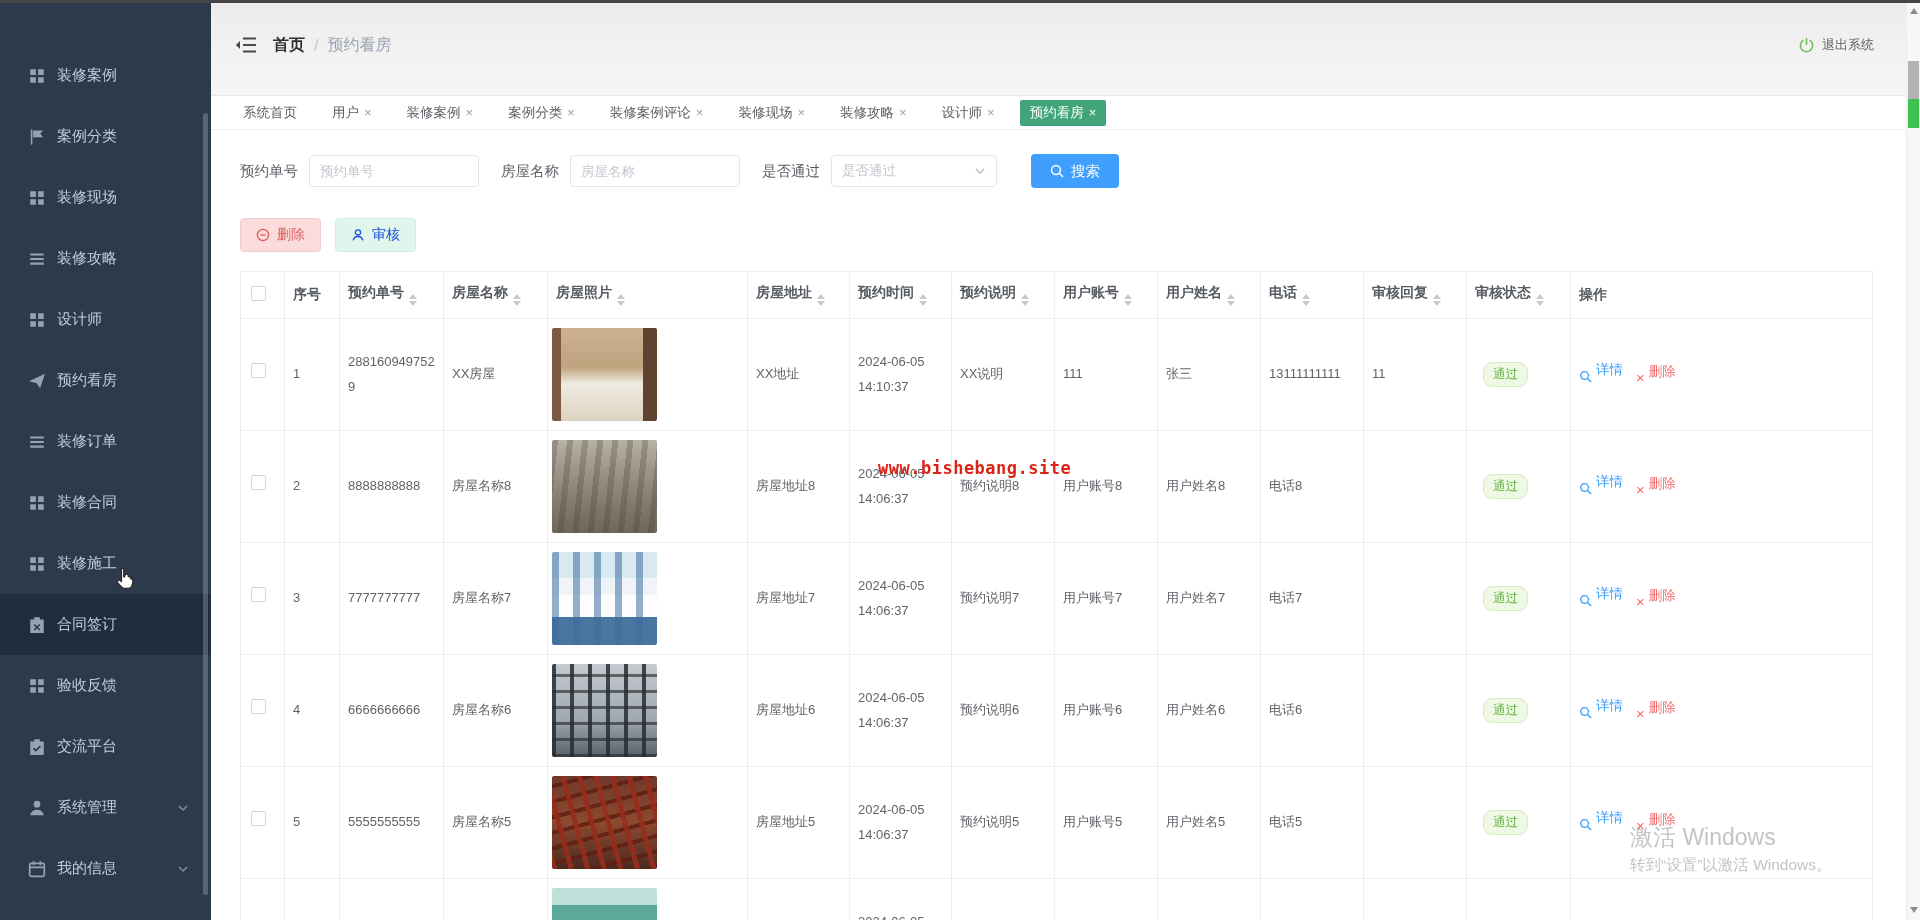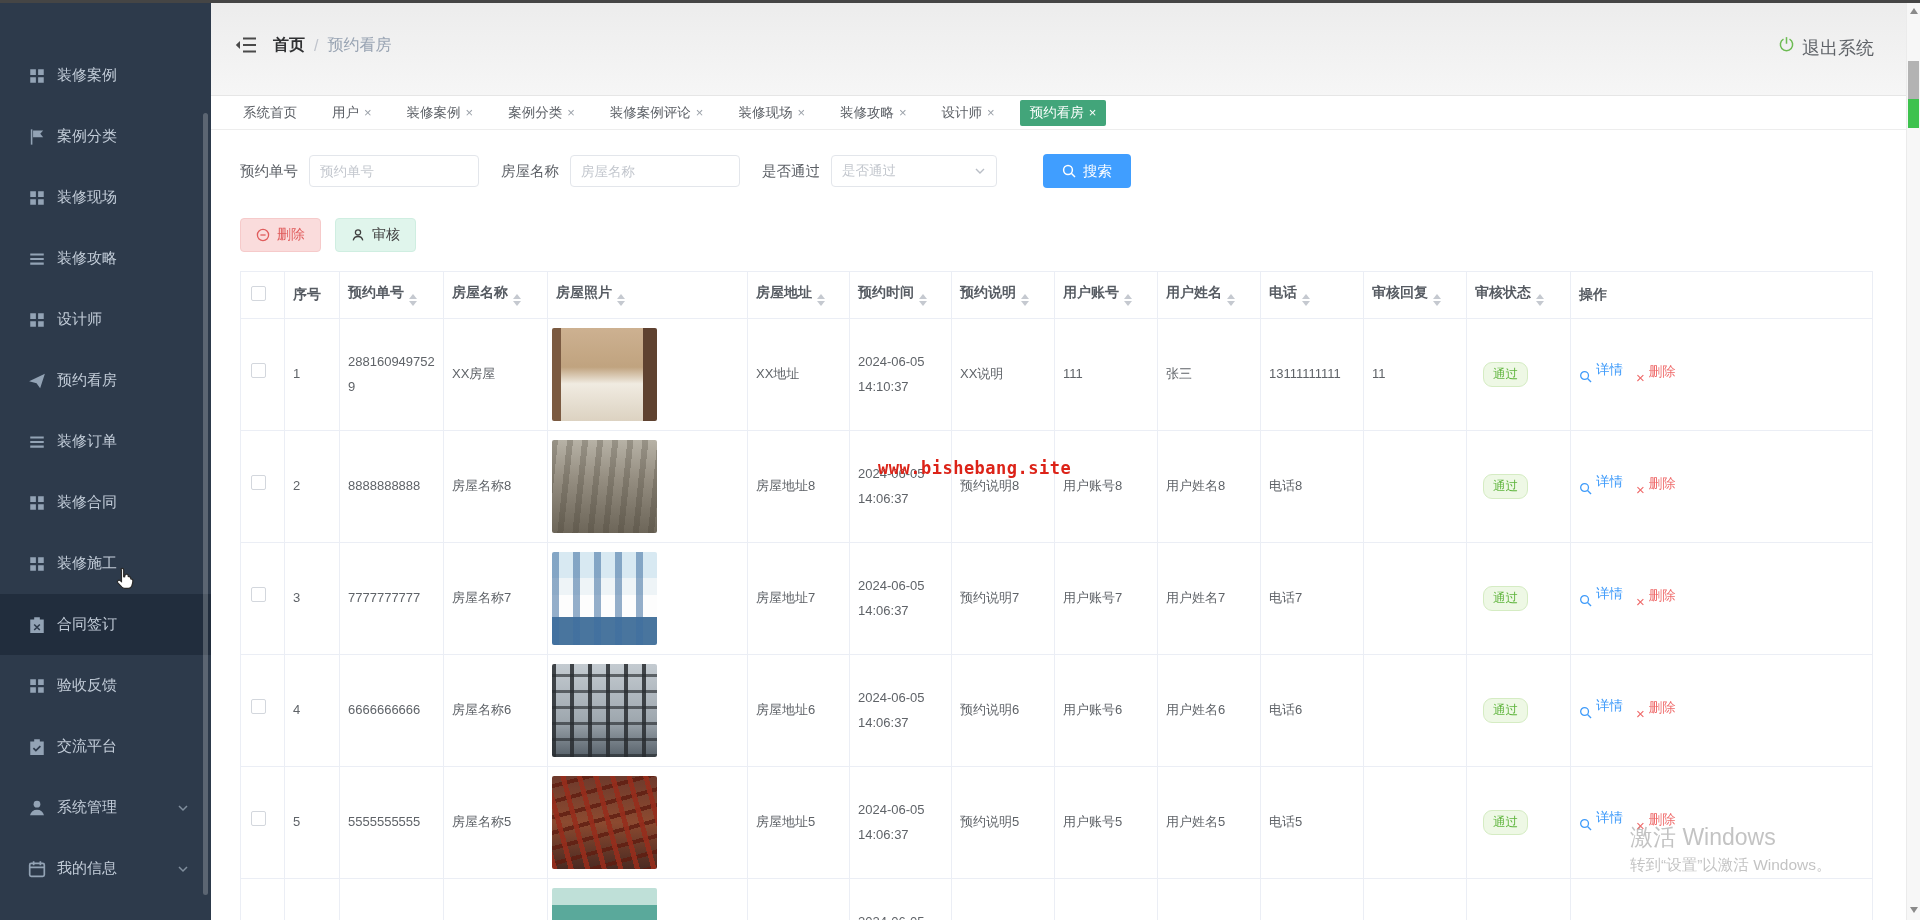--- a/index.html
+++ b/index.html
@@ -20,21 +20,21 @@
 
   
   .main{position:relative;flex:1;height:732px;background:#fff}
   .topbar{height:96px;background:linear-gradient(180deg,#ececec,#f6f6f6);border-bottom:1px solid #e6e6e6;position:relative}
   .collapse-btn{position:absolute;left:24px;top:36px;width:22px;height:18px;color:#4a4a4a;cursor:pointer}
   .breadcrumb{position:absolute;left:62px;top:35px;font-size:16px;display:flex;gap:9px;align-items:center}
   .bc-home{color:#303133;font-weight:700}
   .bc-sep{color:#c0c4cc}
   .bc-cur{color:#99a4b3}
   .app-title{position:absolute;left:0;right:0;top:33px;text-align:center;font-size:20px;font-weight:700;color:#2e2e2e}
-  .logout{position:absolute;right:46px;top:36px;display:flex;gap:7px;font-size:18px;color:#5f6368;cursor:pointer}
+  .logout{position:absolute;right:46px;top:36px;display:flex;align-items:center;gap:7px;font-size:13px;color:#5f6368;cursor:pointer}
   .logout svg{width:17px;height:17px}
 
   .tabstrip{height:34px;display:flex;align-items:center;gap:15px;padding-left:22px;background:#fff;border-bottom:1px solid #ededed}
   .tab{display:flex;align-items:center;gap:5px;font-size:13.5px;color:#5c6066;padding:4px 10px;border-radius:2px;cursor:pointer;white-space:nowrap}
   .tab .tx{color:#9aa0a8;font-size:13px;line-height:1}
   .tab.active{background:#42a57a;color:#fff}
   .tab.active .tx{color:#fff}
 
   
   .search-row{margin:24px 0 0 29px;display:flex;align-items:center;height:34px}
@@ -46,21 +46,21 @@
   .s-select .ph{font-size:13.5px;color:#c3c7ce}
   .s-select svg{width:12px;height:12px;color:#b9bec6}
   .search-btn{margin-left:34px;height:34px;padding:0 19px;background:#409eff;border:none;border-radius:4px;color:#fff;font-size:14.5px;display:flex;align-items:center;gap:7px;cursor:pointer;font-family:inherit}
   .search-btn svg{width:14px;height:14px}
 
   
   .toolbar{margin:30px 0 0 29px;display:flex;gap:14px}
   .t-btn{height:34px;padding:0 15px;border-radius:4px;font-size:14px;display:flex;align-items:center;gap:7px;cursor:pointer;border:1px solid transparent;font-family:inherit}
   .t-btn svg{width:14px;height:14px}
   .t-del{background:#fadcdc;border-color:#f6caca;color:#e05c5c}
-  .t-audit{background:#e0f5ec;border-color:#cfeee1;color:#404040}
+  .t-audit{background:#e0f5ec;border-color:#cfeee1;color:#1d4ed8}
 
   
   .table-wrap{margin:19px 0 0 29px}
   table{border-collapse:collapse;table-layout:fixed;width:1632px}
   th,td{border:1px solid #ebeef5;text-align:left;vertical-align:middle;padding:6px 8px;word-break:break-all}
   th{height:47px;font-size:14px;font-weight:700;color:#565b62;background:#fff;white-space:nowrap}
   td{height:112px;font-size:13px;color:#5f6368;line-height:1.85}
   td.time-cell{padding-right:22px}
   .carets{display:inline-flex;flex-direction:column;margin-left:5px;vertical-align:-2px;gap:2px;cursor:pointer}
   .carets i{display:block;width:0;height:0;border-left:4px solid transparent;border-right:4px solid transparent}
@@ -314,21 +314,21 @@
 
     <div class="search-row">
       <div class="s-group">
         <span class="s-label">预约单号</span>
         <input class="s-input" placeholder="预约单号" style="">
       </div>
       <div class="s-group">
         <span class="s-label">房屋名称</span>
         <input class="s-input" placeholder="房屋名称" style="">
       </div>
-      <div class="s-group" style="margin-right:12px">
+      <div class="s-group" style="margin-right:0">
         <span class="s-label">是否通过</span>
         <div class="s-select">
           <span class="ph">是否通过</span>
           <svg viewBox="0 0 12 12">
               <path d="M2 4l4 4 4-4" fill="none" stroke="currentColor" stroke-width="1.4"></path>
             </svg>
         </div>
       </div>
       <button class="search-btn">
         <svg viewBox="0 0 14 14">

